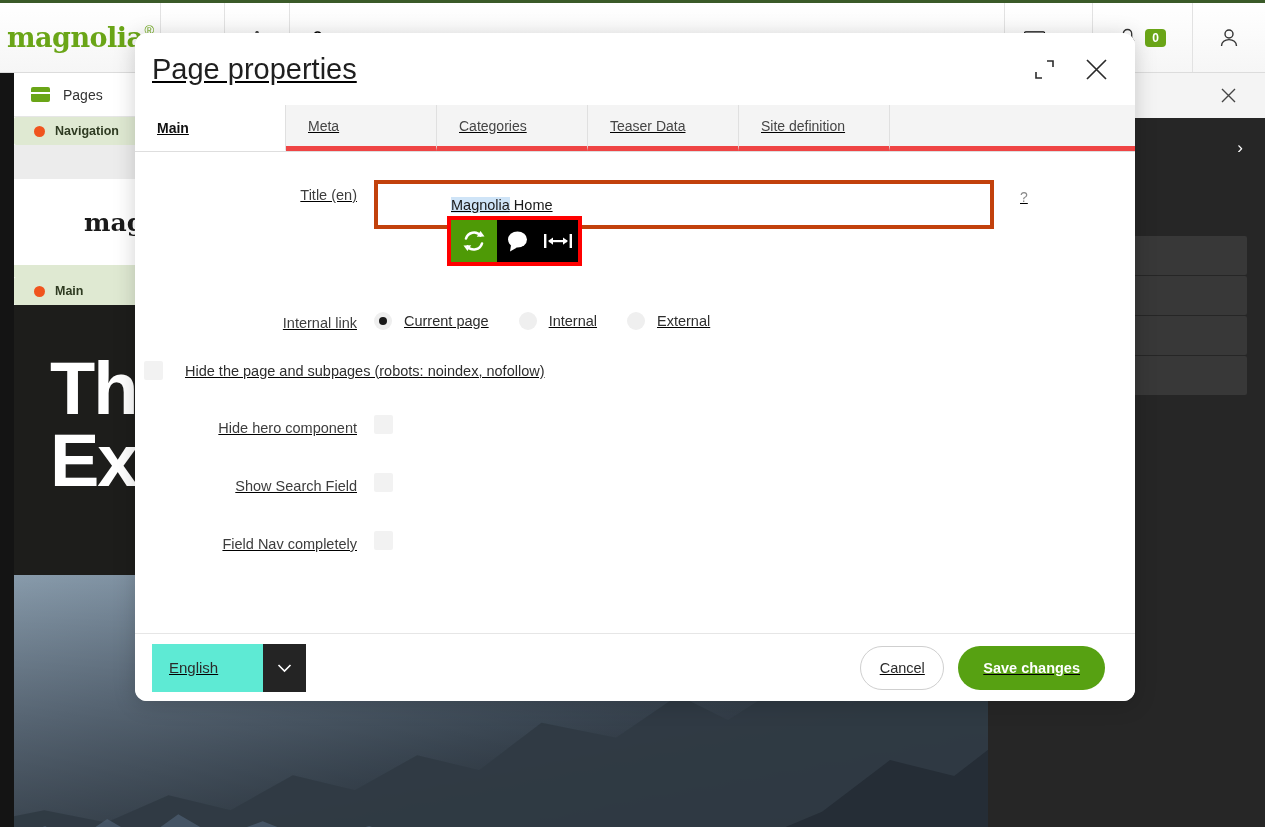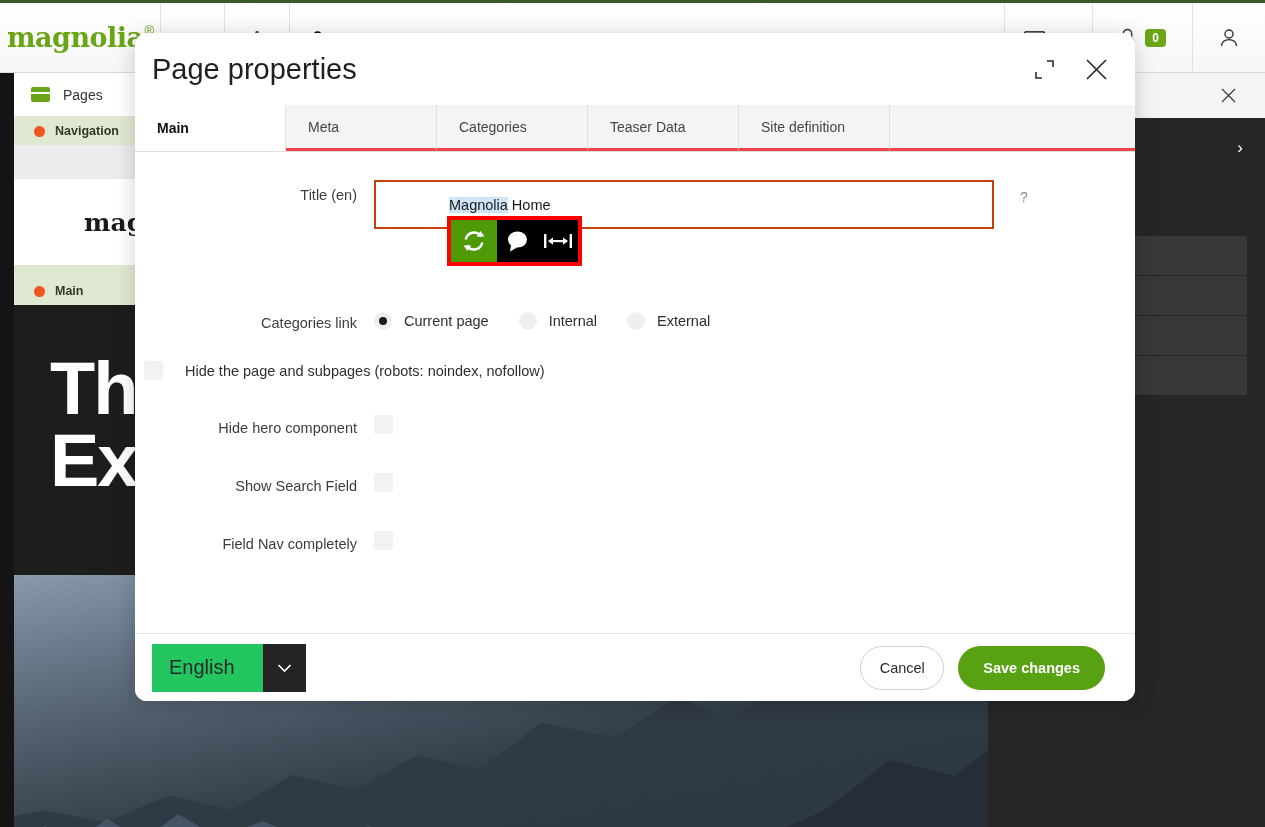--- a/index.html
+++ b/index.html
@@ -132,52 +132,52 @@
   }
   .drawer-gap { height: 60px; }
 
   
 
   
   .modal {
     position: absolute; left: 135px; top: 33px; width: 1000px; height: 668px;
     background: #ffffff; border-radius: 12px;
     box-shadow: 0 3px 22px rgba(0,0,0,0.18);
-    display: flex; flex-direction: column; overflow: hidden;
+    display: flex; flex-direction: column; overflow: hidden; text-decoration: underline;
   }
   .modal-head {
     height: 72px; display: flex; align-items: center; padding: 0 22px 0 17px;
     flex: 0 0 auto;
   }
   .modal-title { font-size: 29px; color: #1f1f1f; font-weight: 400; }
   .modal-head-actions { margin-left: auto; display: flex; align-items: center; gap: 18px; }
   .hbtn { width: 34px; height: 34px; display: flex; align-items: center; justify-content: center; cursor: pointer; }
   .tabs {
     display: flex; height: 47px; border-bottom: 1px solid #dedede; flex: 0 0 auto;
   }
   .tab {
     min-width: 151px; display: flex; align-items: center; padding: 0 22px;
     font-size: 14px; color: #454545; background: #f4f4f4;
-    border-right: 1px solid #e0e0e0; border-bottom: 3px solid #ef4444;
+    border-right: 1px solid #e0e0e0; border-bottom: 5px solid #ef4444;
     cursor: pointer;
   }
   .tab.active {
     background: #ffffff; color: #111; font-weight: 700; border-bottom: 1px solid #ffffff;
   }
   .tab.filler { flex: 1; min-width: 0; border-right: none; }
 
   .modal-body { flex: 1 1 auto; position: relative; padding: 28px 0 0 9px; overflow: hidden; }
 
   .field-row { display: flex; align-items: flex-start; margin-bottom: 0; }
   .field-label {
     width: 230px; text-align: right; padding-right: 17px; font-size: 14.5px;
     color: #3d3d3d; padding-top: 7px;
   }
   .text-input {
-    width: 620px; height: 49px; border: 2px solid #c2410c; background: #fff;
+    width: 620px; height: 49px; border: 4px solid #c2410c; background: #fff;
     display: flex; align-items: center; padding-left: 73px; font-size: 14.5px; color: #1a1a1a;
   }
   .sel-hl { background: #cfe4f7; }
   .help-q { font-size: 14px; color: #8a8a8a; margin-left: 26px; padding-top: 9px; }
 
   .row-gap-1 { height: 79px; }
   .radio-group { display: flex; align-items: center; gap: 0; padding-top: 4px; }
   .radio {
     width: 18px; height: 18px; border-radius: 50%; background: #efefef;
     display: flex; align-items: center; justify-content: center; flex: 0 0 auto; cursor: pointer;
@@ -190,22 +190,22 @@
     width: 19px; height: 19px; background: #f2f2f2; border-radius: 2px; flex: 0 0 auto; cursor: pointer;
   }
   .check-label { font-size: 14.5px; color: #2e2e2e; margin-left: 22px; }
 
   .modal-foot {
     height: 68px; border-top: 1px solid #e6e6e6; display: flex; align-items: center;
     padding: 0 30px 0 17px; flex: 0 0 auto; background: #fff;
   }
   .lang-select { display: flex; height: 48px; width: 154px; cursor: pointer; }
   .lang-value {
-    flex: 1; background: #22c55e; display: flex; align-items: center;
-    padding-left: 17px; font-size: 20px; color: #2b2b2b;
+    flex: 1; background: #5eead4; display: flex; align-items: center;
+    padding-left: 17px; font-size: 15px; color: #2b2b2b;
   }
   .lang-arrow {
     width: 43px; background: #242424; color: #fff; display: flex;
     align-items: center; justify-content: center; font-size: 14px;
   }
   .foot-right { margin-left: auto; display: flex; align-items: center; gap: 14px; }
   .btn-cancel {
     width: 84px; height: 44px; border: 1px solid #cfcfcf; border-radius: 22px;
     background: #fff; font-size: 14.5px; color: #2b2b2b; cursor: pointer;
     font-family: "Liberation Sans", sans-serif;
@@ -375,21 +375,21 @@
         <div class="field-label">Title (en)</div>
         <div class="text-input">
           <span><span class="sel-hl">Magnolia</span> Home</span>
         </div>
         <div class="help-q">?</div>
       </div>
 
       <div class="row-gap-1"></div>
 
       <div class="field-row">
-        <div class="field-label">Categories link</div>
+        <div class="field-label">Internal link</div>
         <div class="radio-group">
           <span class="radio on"></span>
           <span class="radio-label">Current page</span>
           <span class="radio"></span>
           <span class="radio-label">Internal</span>
           <span class="radio"></span>
           <span class="radio-label">External</span>
         </div>
       </div>
 

